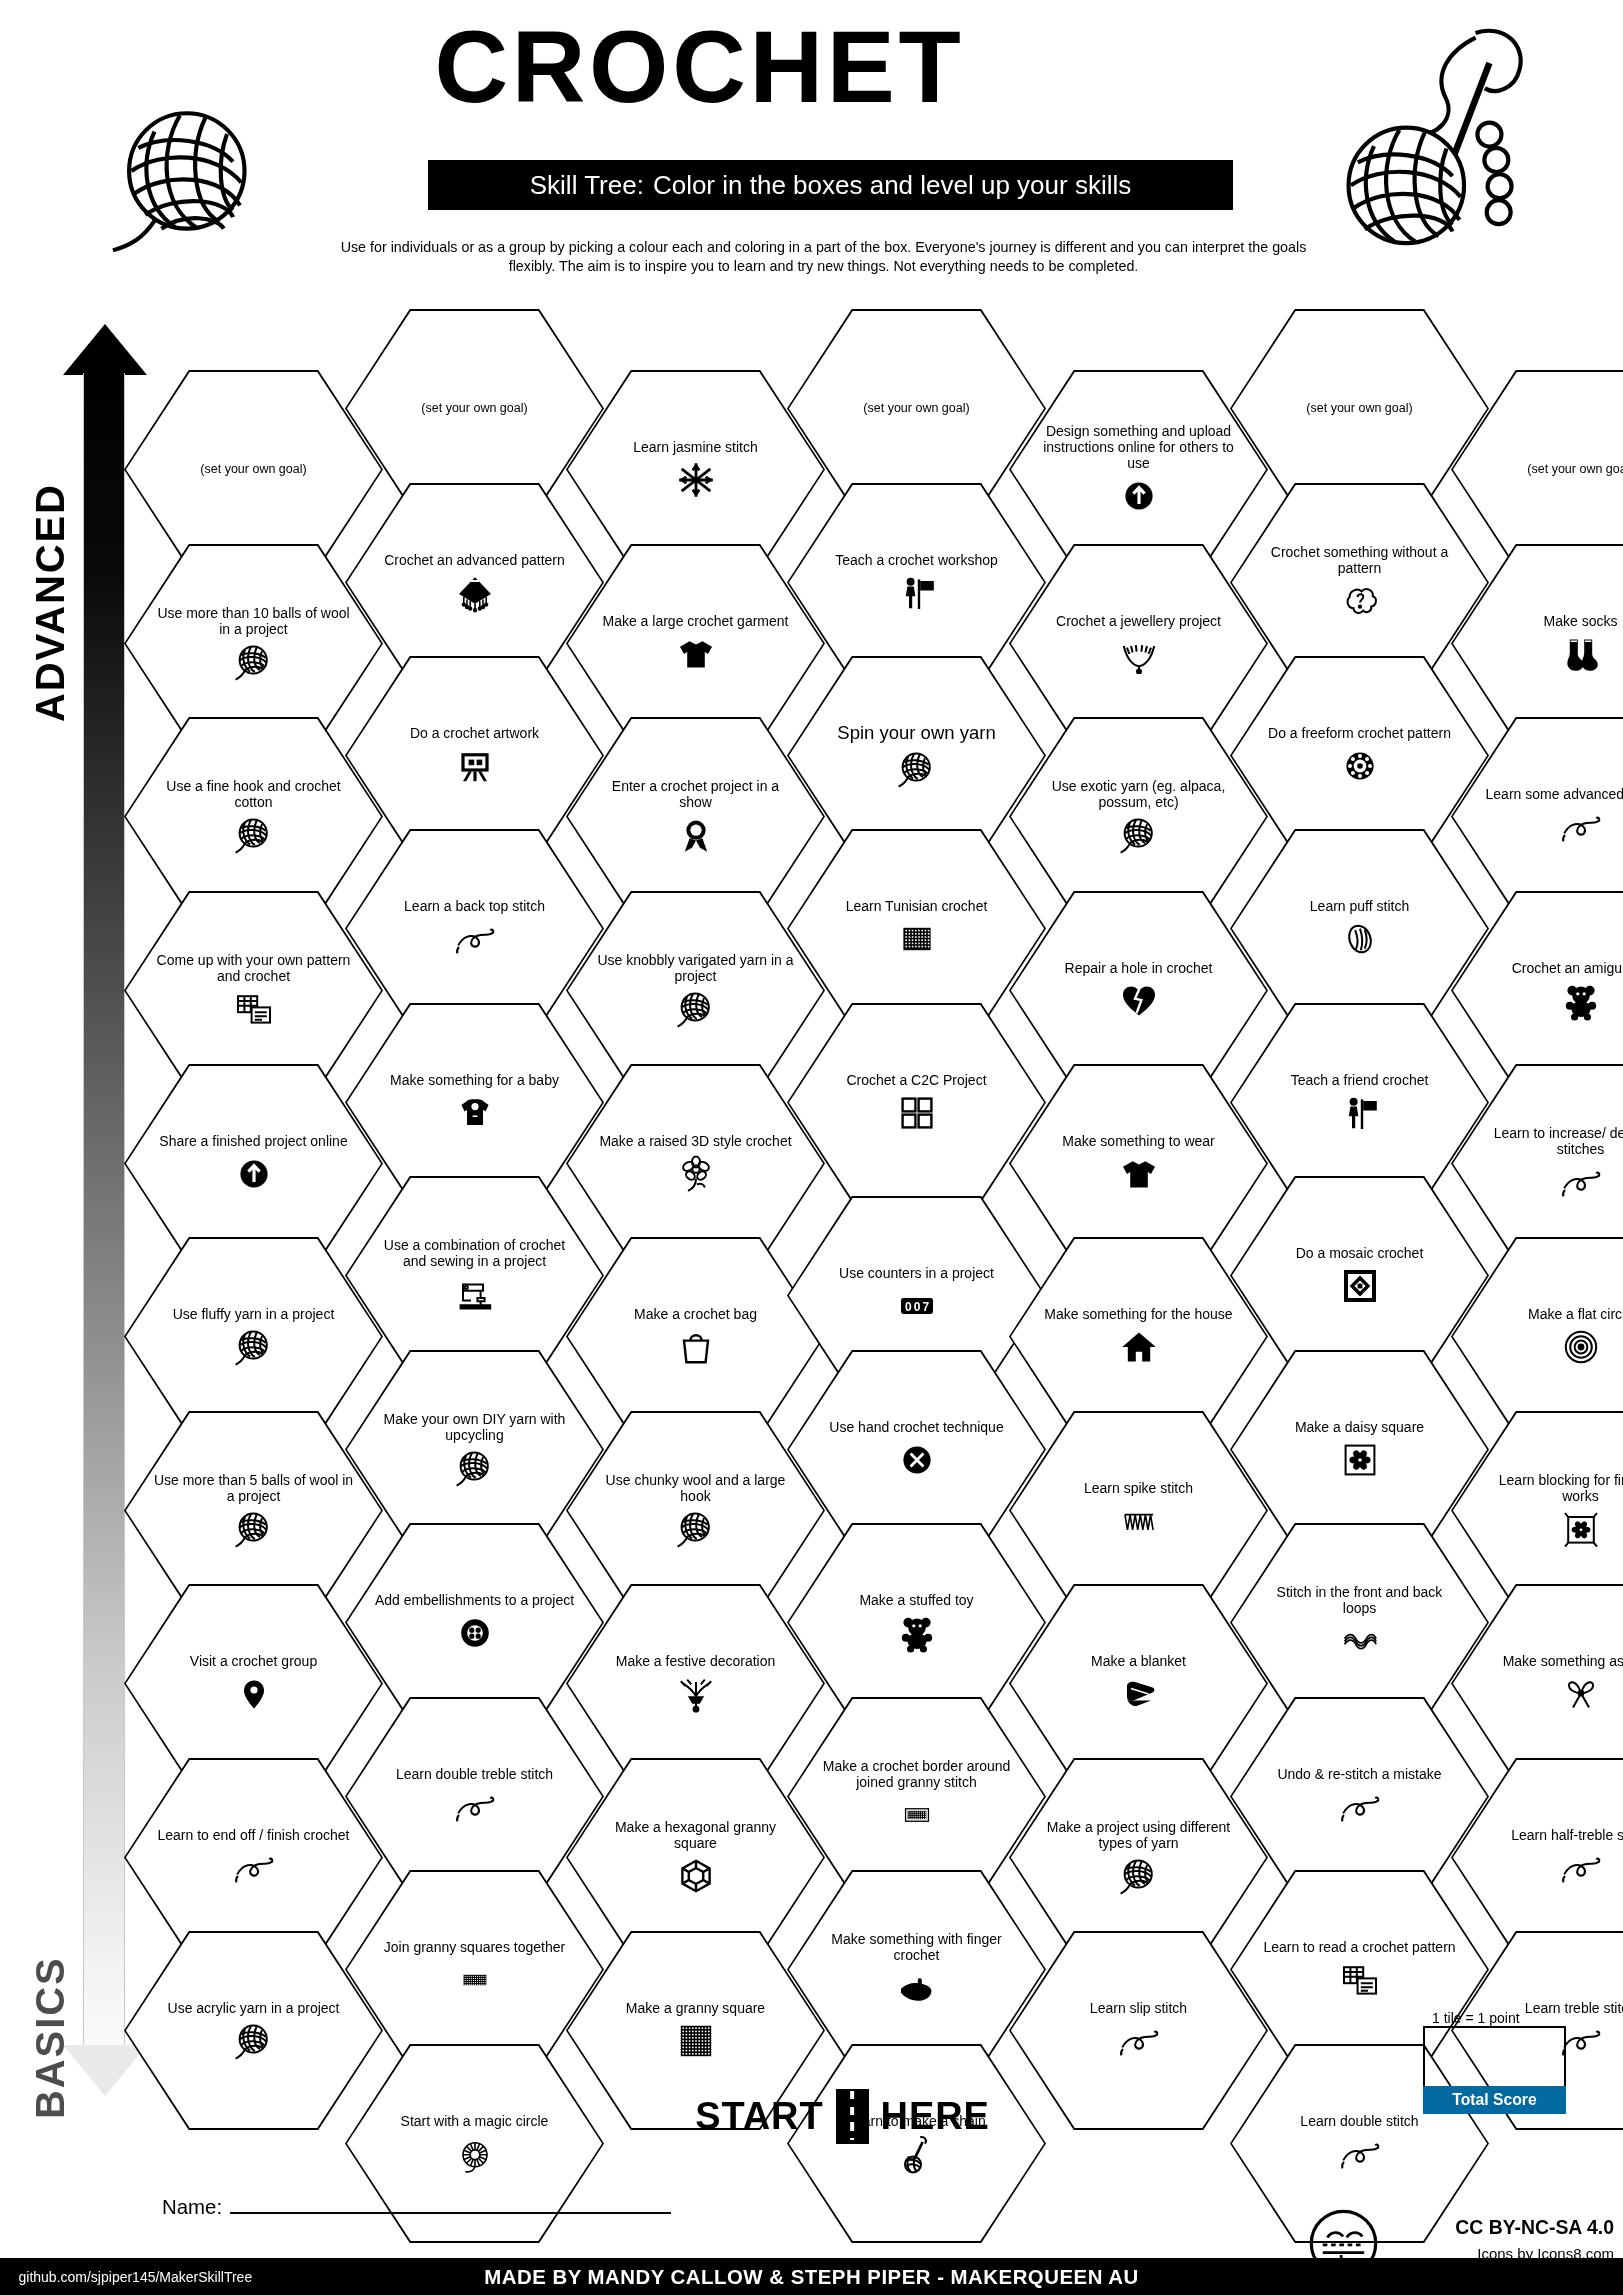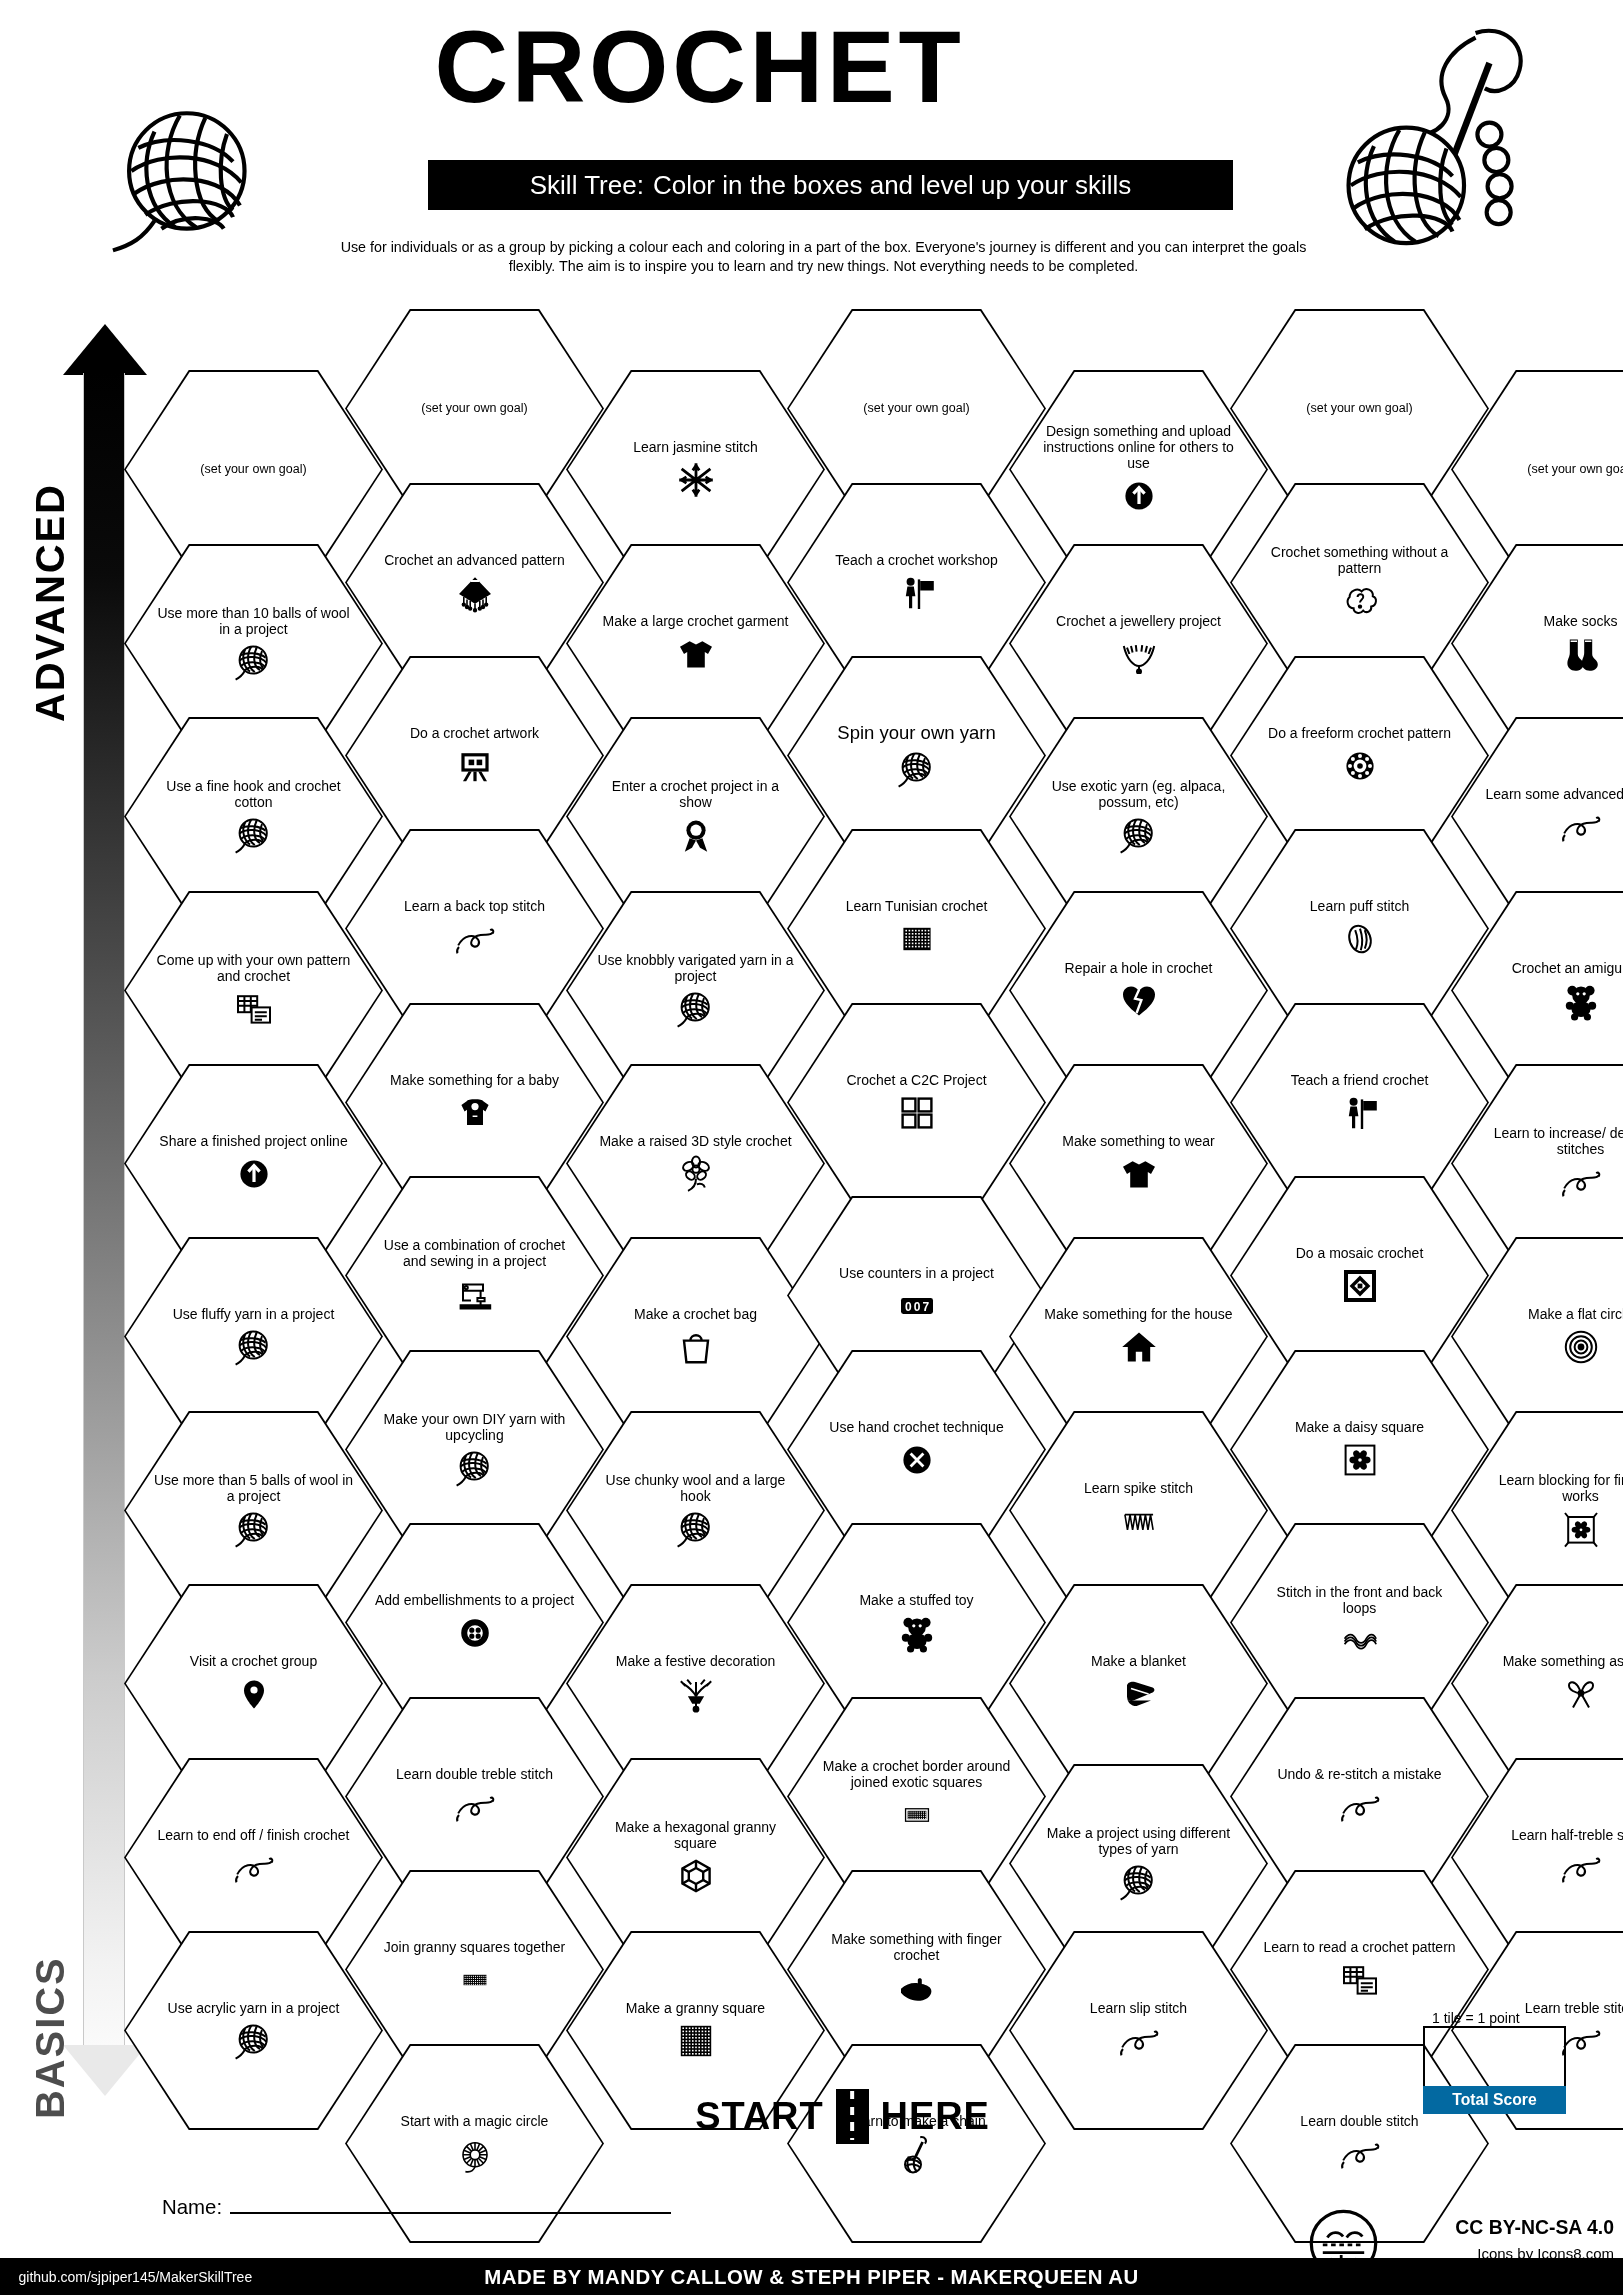--- a/index.html
+++ b/index.html
@@ -1049,21 +1049,21 @@
       <circle cx="34" cy="90" r="9"></circle>
               <circle cx="66" cy="90" r="9"></circle>
     </g>
           </svg>
         </div>
       </div>
     </div>
     <div class="hex" style="--w: 259px; --h: 199px; left: 787px; top: 1697px;">
       <div class="shape"></div>
       <div class="inner">
-        <div class="txt">Make a crochet border around joined exotic squares</div>
+        <div class="txt">Make a crochet border around joined granny stitch</div>
         <div class="ico">
           <svg width="44" height="26" viewBox="0 0 100 100">
             <g>
               <rect x="6" y="26" width="88" height="48" fill="none" stroke="#000" stroke-width="5"></rect>
       <rect x="14" y="34" width="72" height="32" fill="#000"></rect>
       <g fill="#fff">
       <rect x="17" y="37" width="4" height="4"></rect>
                 <rect x="17" y="45" width="4" height="4"></rect>
                 <rect x="17" y="53" width="4" height="4"></rect>
                 <rect x="17" y="61" width="4" height="4"></rect>
@@ -1253,21 +1253,21 @@
           <svg width="40" height="40" viewBox="0 0 100 100">
             <g fill="#000">
       <path d="M20 30 C20 22 30 18 40 20 L84 34 C90 36 90 44 84 46 L36 66 C26 70 20 64 20 56 Z"></path>
       <path d="M20 56 C20 70 30 80 44 80 L80 66 L36 66 C26 70 20 64 20 56 Z" fill="#000"></path>
       <path d="M30 36 L74 50" stroke="#fff" stroke-width="4"></path>
     </g>
           </svg>
         </div>
       </div>
     </div>
-    <div class="hex" style="--w: 259px; --h: 199px; left: 1009px; top: 1758px; margin-top: 6px;">
+    <div class="hex" style="--w: 259px; --h: 199px; left: 1009px; top: 1758px;">
       <div class="shape"></div>
       <div class="inner">
         <div class="txt">Make a project using different types of yarn</div>
         <div class="ico">
           <svg width="40" height="40" viewBox="0 0 100 100">
             <g fill="none" stroke="#000" stroke-width="5">
       <circle cx="48" cy="45" r="34"></circle>
       <path d="M17 33 C30 25 62 26 79 39"></path>
       <path d="M14 46 C30 33 66 34 81 52"></path>
       <path d="M17 60 C34 46 70 49 78 63"></path>

